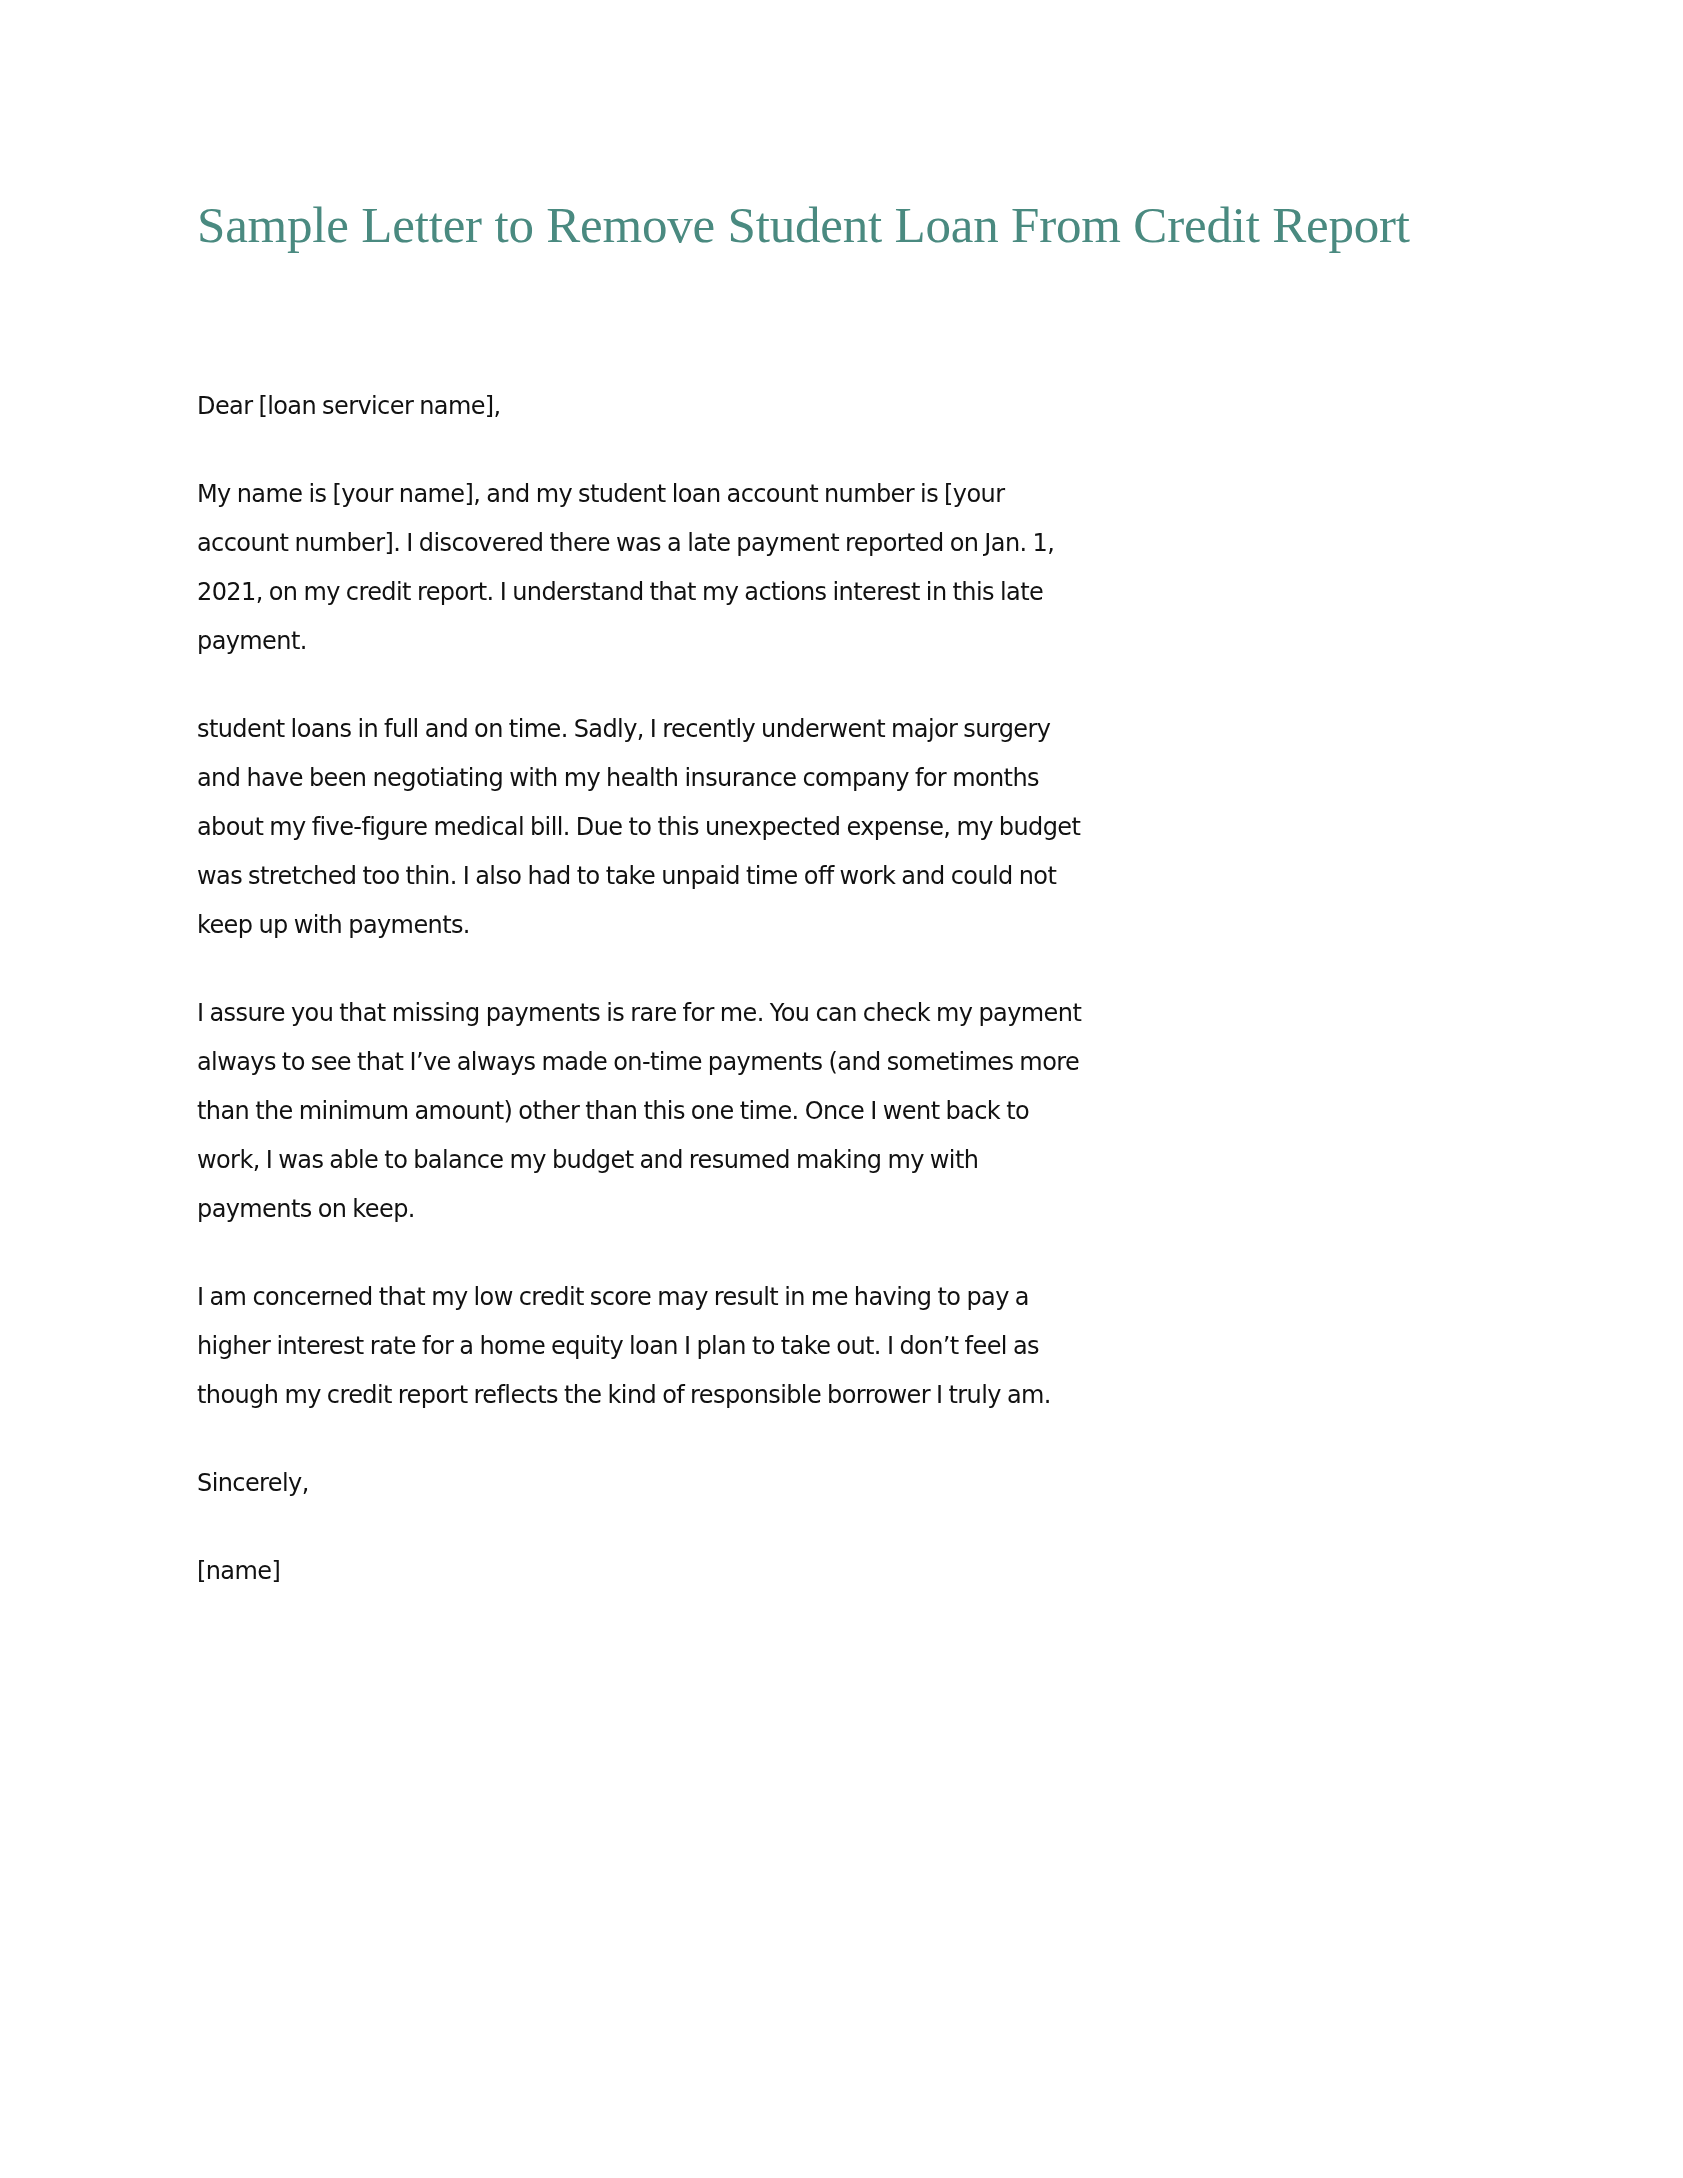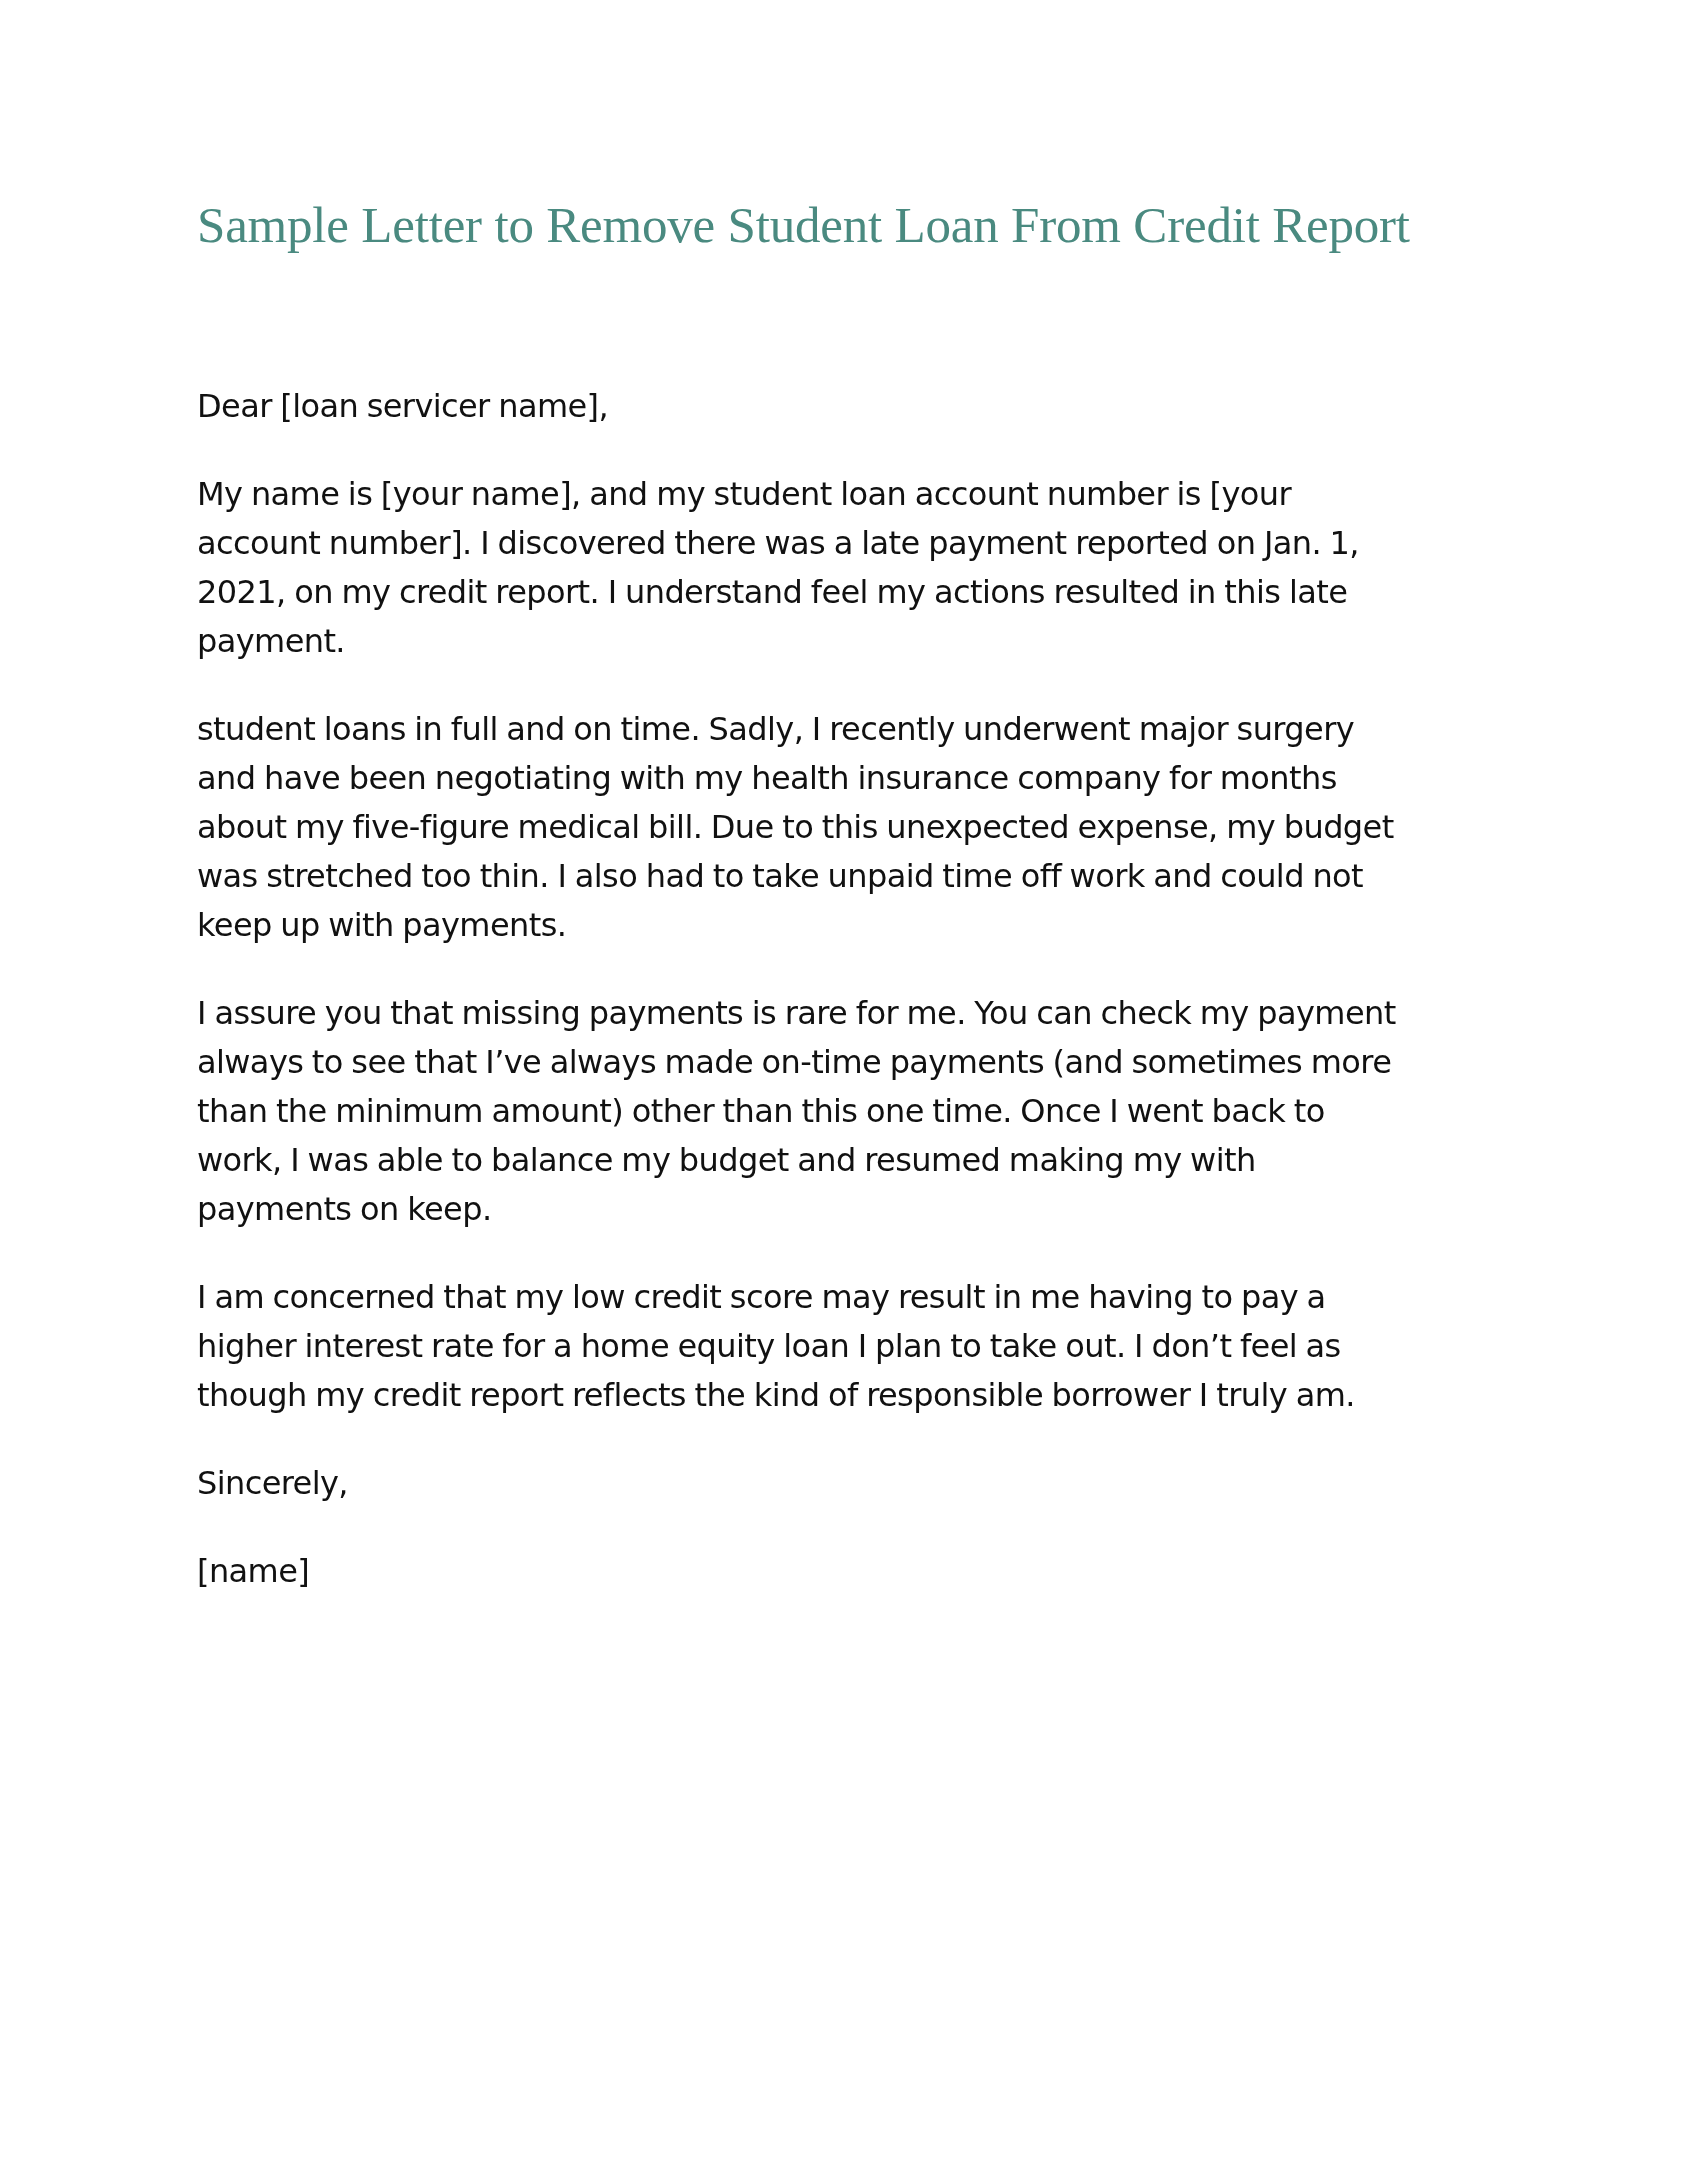--- a/index.html
+++ b/index.html
@@ -32,21 +32,21 @@
       color: #4a8a80;
       white-space: nowrap;
       letter-spacing: -0.2px;
     }
     .letter {
       position: absolute;
       left: 197px;
       top: 382px;
       width: 1287px;
       font-family: "DejaVu Sans", "Liberation Sans", sans-serif;
-      font-size: 32px;
+      font-size: 24px;
       line-height: 49px;
       color: #111111;
       letter-spacing: -0.6px;
       word-spacing: -1px;
     }
     .para {
       margin: 0 0 39px 0;
     }
     .line {
       display: block;
@@ -60,21 +60,21 @@
   <h1 class="title">Sample Letter to Remove Student Loan From Credit Report</h1>
 
   <div class="letter">
     <p class="para">
       <span class="line">Dear [loan servicer name],</span>
     </p>
 
     <p class="para">
       <span class="line">My name is [your name], and my student loan account number is [your</span>
       <span class="line">account number]. I discovered there was a late payment reported on Jan. 1,</span>
-      <span class="line">2021, on my credit report. I understand feel my actions resulted in this late</span>
+      <span class="line">2021, on my credit report. I understand that my actions interest in this late</span>
       <span class="line">payment.</span>
     </p>
 
     <p class="para">
       <span class="line">student loans in full and on time. Sadly, I recently underwent major surgery</span>
       <span class="line">and have been negotiating with my health insurance company for months</span>
       <span class="line">about my five-figure medical bill. Due to this unexpected expense, my budget</span>
       <span class="line">was stretched too thin. I also had to take unpaid time off work and could not</span>
       <span class="line">keep up with payments.</span>
     </p>

